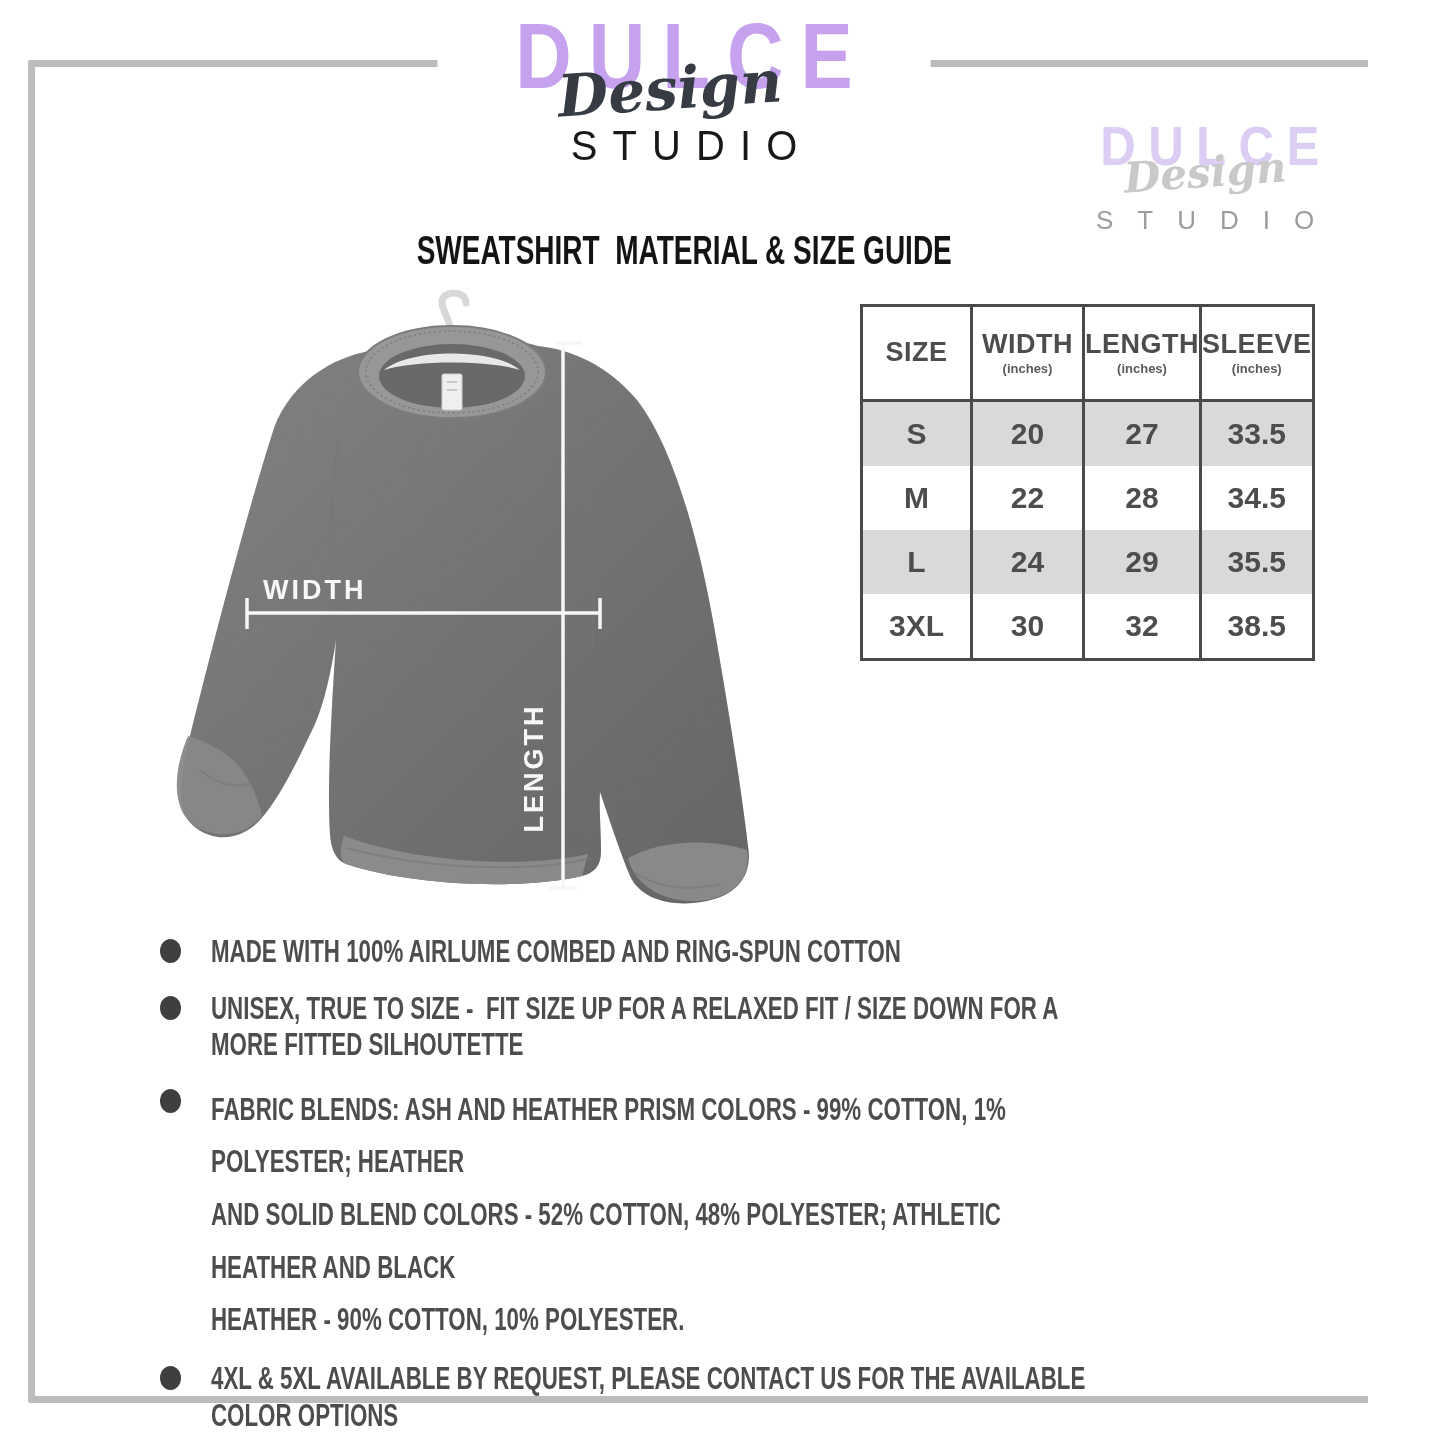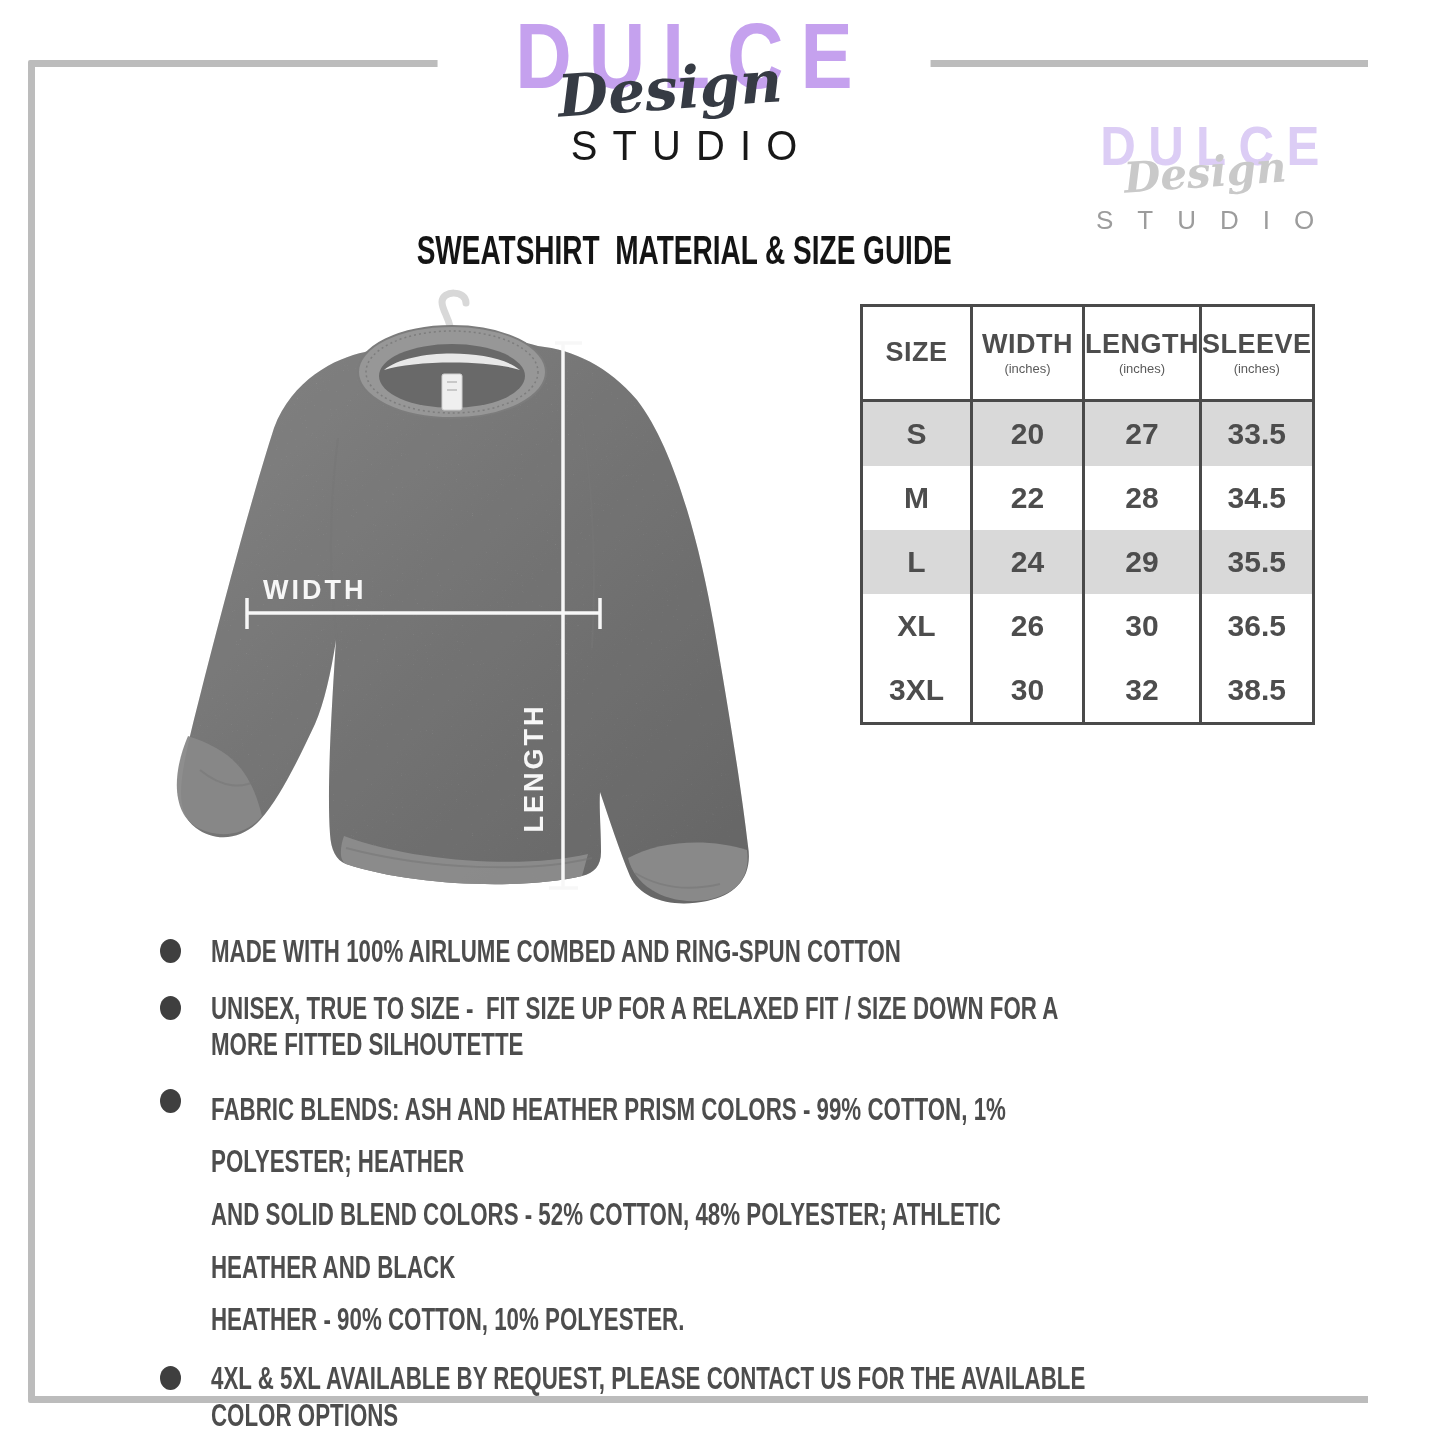--- a/index.html
+++ b/index.html
@@ -40,21 +40,21 @@
               background:#ffffff;}
   .size-table th,.size-table td{border-left:3px solid #4a4a4a;text-align:center;
               vertical-align:middle;padding:0;color:#4d4d4d;}
   .size-table th:first-child,.size-table td:first-child{border-left:none;}
   .size-table{border:3px solid #4a4a4a;margin-left:23px;}
   .size-table thead th{height:92px;border-bottom:3px solid #4a4a4a;background:#ffffff;}
   .size-table tbody td{height:64px;font-size:30px;font-weight:700;}
   .size-table col.c0{width:110px}.size-table col.c1{width:112px}
   .size-table col.c2{width:110px}.size-table col.c3{width:110px}
   .col-label{font-size:27px;font-weight:700;letter-spacing:.5px;line-height:1.05;}
-  .col-unit{font-size:13px;font-weight:400;color:#5a5a5a;margin-top:2px;}
+  .col-unit{font-size:13px;font-weight:700;color:#5a5a5a;margin-top:2px;}
   .row-gray{background:#d9d9d9;}
   .row-white{background:#ffffff;}
   
   .notes{position:absolute;left:150px;top:934px;width:1280px;list-style:none;margin:0;padding:0;z-index:3;}
   .note{display:flex;align-items:flex-start;margin-bottom:20px;}
   .note-dot{flex:0 0 auto;width:21px;height:24px;border-radius:50%;background:#3f3f3f;
             margin:5px 30px 0 10px;}
   .note-text{font-size:31px;font-weight:700;color:#4d4d4d;line-height:1.18;
              transform:scaleX(.72);transform-origin:0 0;white-space:pre-wrap;
              width:1760px;}
@@ -209,26 +209,20 @@
         <td>28</td>
         <td>34.5</td>
       </tr>
       <tr class="row-gray">
         <td>L</td>
         <td>24</td>
         <td>29</td>
         <td>35.5</td>
       </tr>
       <tr class="row-white">
-        <td>XL</td>
-        <td>26</td>
-        <td>30</td>
-        <td>36.5</td>
-      </tr>
-      <tr class="row-white">
         <td>3XL</td>
         <td>30</td>
         <td>32</td>
         <td>38.5</td>
       </tr>
     </tbody>
   </table>
 
   <ul class="notes">
     <li class="note">

